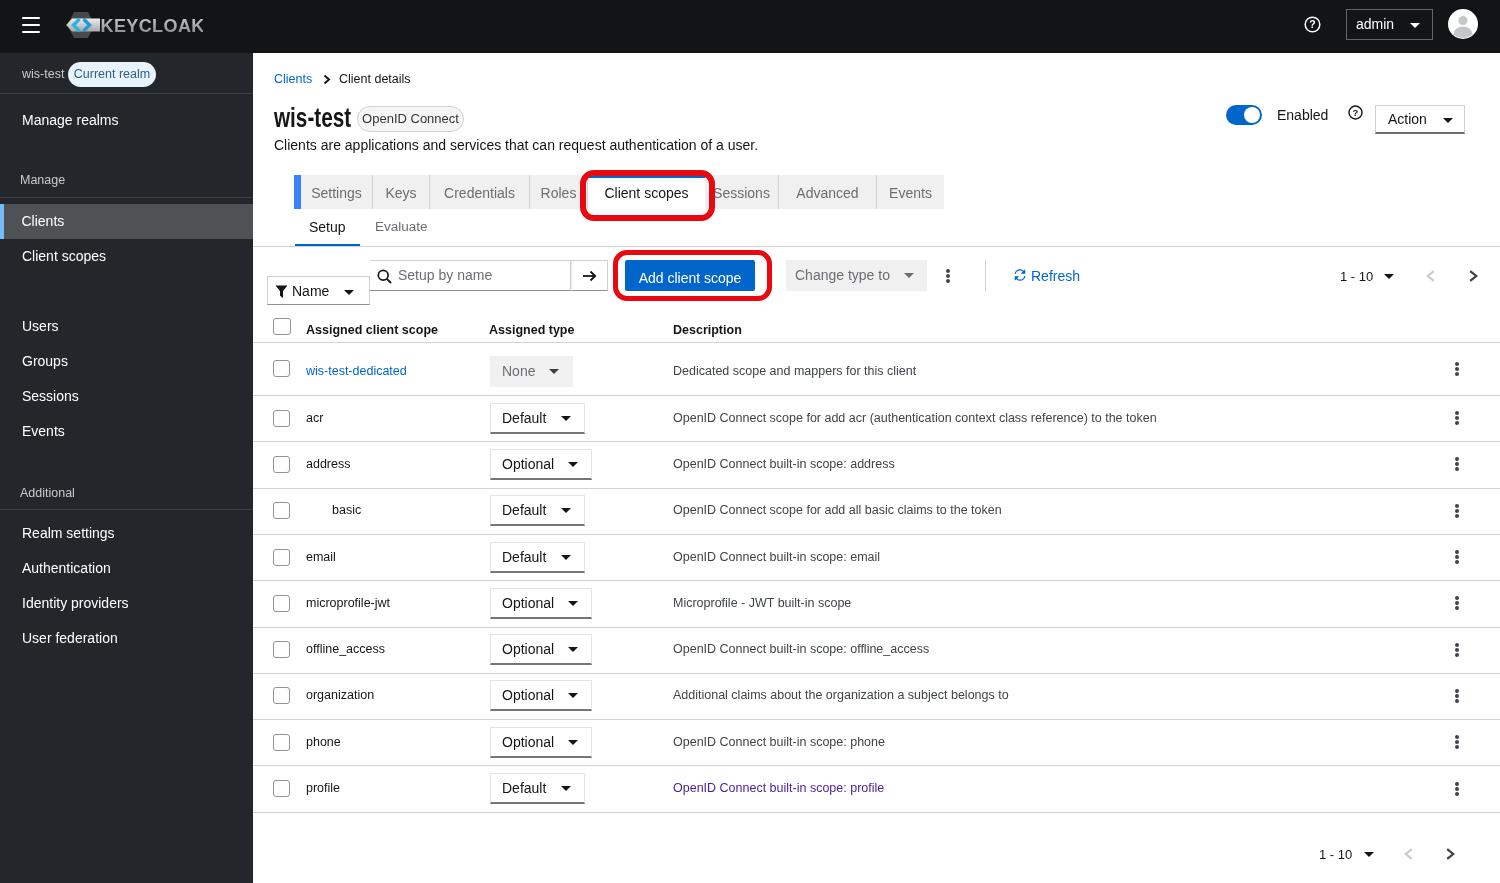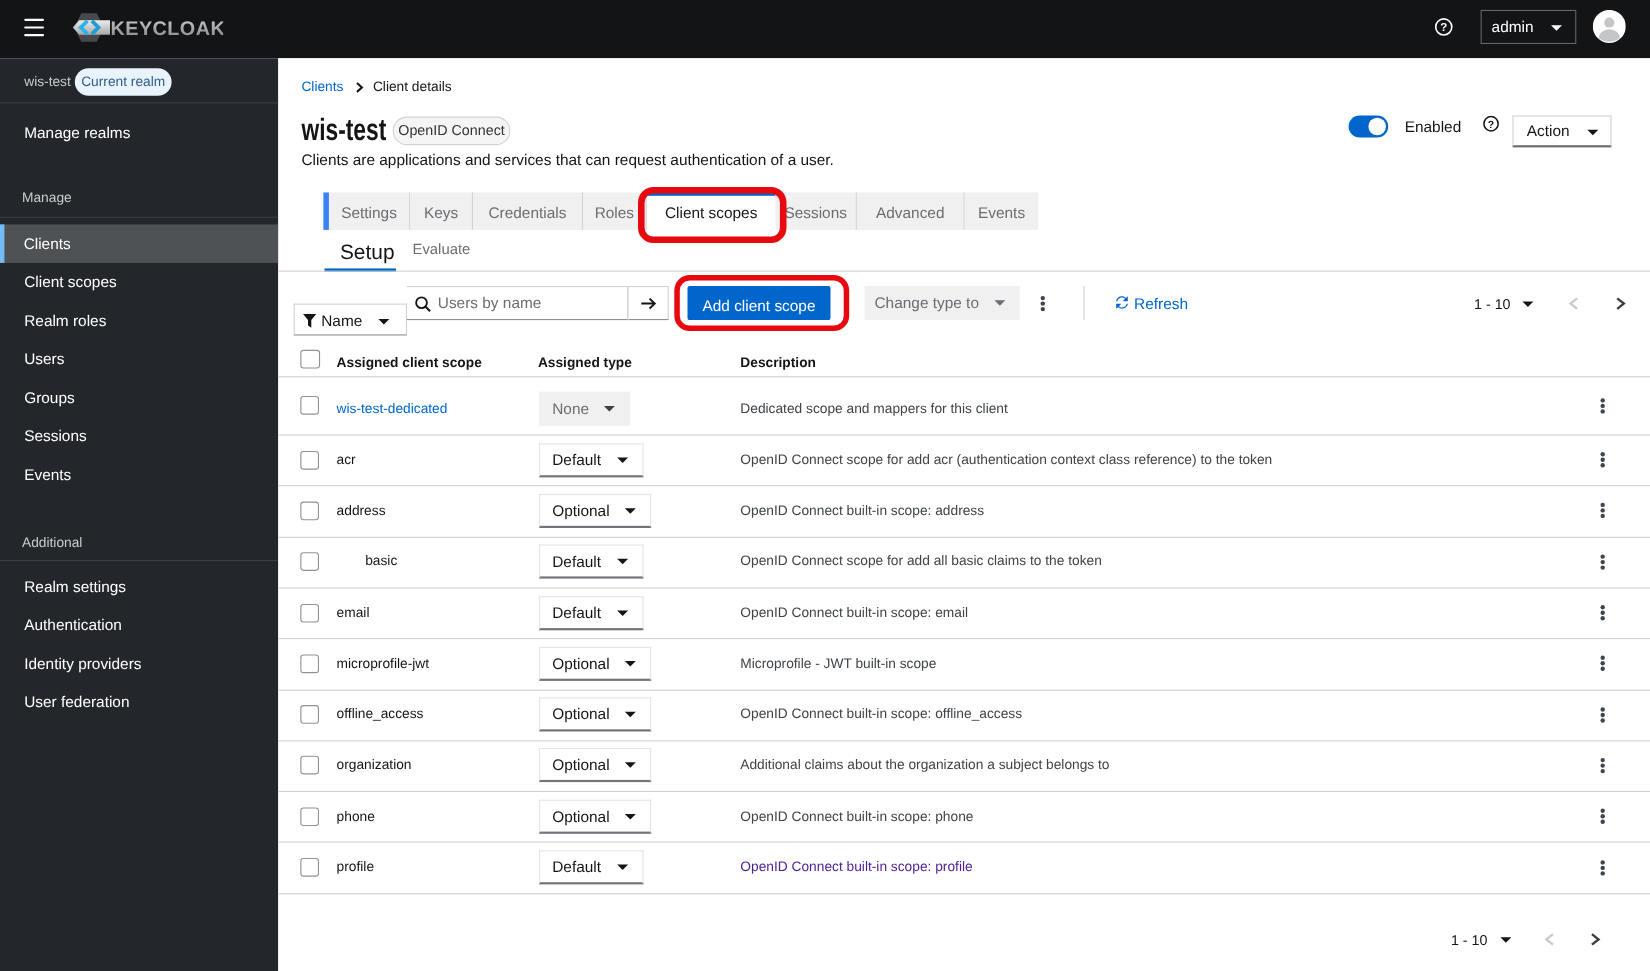--- a/index.html
+++ b/index.html
@@ -70,21 +70,20 @@
 
 <div id="sidebar">
   <div class="abs" style="left:22px; top:14px; font-size:12.5px; color:#c9ccce;">wis-test</div>
   <div class="abs" style="left:68px; top:9px; width:88px; height:25px; background:#e9f3fb; border-radius:12.5px; color:#2f608a; font-size:12.5px; text-align:center; line-height:25px;">Current realm</div>
   <div class="sdiv" style="top:40px;"></div>
   <div class="navitem" style="top:50px;">Manage realms</div>
   <div class="navhead" style="top:120px;">Manage</div>
   <div class="sdiv" style="top:144px;"></div>
   <div class="navitem" style="top:151px; background:#4f5255; border-left:4.5px solid #73bcf7; padding-left:17.5px;">Clients</div>
   <div class="navitem" style="top:186px;">Client scopes</div>
-  <div class="navitem" style="top:221px;">Realm roles</div>
   <div class="navitem" style="top:256px;">Users</div>
   <div class="navitem" style="top:291px;">Groups</div>
   <div class="navitem" style="top:326px;">Sessions</div>
   <div class="navitem" style="top:361px;">Events</div>
   <div class="navhead" style="top:433px;">Additional</div>
   <div class="sdiv" style="top:456px;"></div>
   <div class="navitem" style="top:498px;">Authentication</div>
   <div class="navitem" style="top:463px;">Realm settings</div>
   <div class="navitem" style="top:533px;">Identity providers</div>
   <div class="navitem" style="top:568px;">User federation</div>
@@ -109,48 +108,48 @@
   <svg class="abs" style="left:1095px; top:52px" width="15" height="15" viewBox="0 0 15 15">
     <circle cx="7.5" cy="7.5" r="6.5" fill="none" stroke="#151515" stroke-width="1.4"></circle>
     <text x="7.5" y="11" font-size="9.5" font-weight="bold" fill="#151515" text-anchor="middle" font-family="Liberation Sans">?</text>
   </svg>
   <div class="abs" style="left:1122px; top:52px; width:90px; height:29px; border:1px solid #d2d2d2; border-bottom:2px solid #6a6e73; font-size:14px; color:#151515; line-height:26px; background:#fff;">
     <span style="margin-left:12px;">Action</span>
     <span class="caret" style="position:absolute; right:11px; top:12px;"></span>
   </div>
 
   <div class="abs" style="top:122px; left:41px; height:34px;">
-    <div class="tab" style="left:0px; width:79px; border-left:5px solid #3b82f6;">Settings</div>
+    <div class="tab" style="left:0px; width:79px; border-left:7px solid #3b82f6;">Settings</div>
     <div class="tab" style="left:79px; width:57px;">Keys</div>
     <div class="tab" style="left:136px; width:100px;">Credentials</div>
     <div class="tab" style="left:236px; width:58px;">Roles</div>
     <div class="tab" style="left:294px; width:117px; background:#fff; color:#151515; border-top:3px solid #0066cc; border-right:none; line-height:31px;">Client scopes</div>
     <div class="tab" style="left:411px; width:74px;">Sessions</div>
     <div class="tab" style="left:485px; width:98px;">Advanced</div>
     <div class="tab" style="left:583px; width:67px; border-right:none;">Events</div>
   </div>
 
-  <div class="abs" style="left:56px; top:166px; font-size:19px; color:#151515;">Setup</div>
+  <div class="abs" style="left:56px; top:166px; font-size:14px; color:#151515;">Setup</div>
   <div class="abs" style="left:122px; top:166px; font-size:13.5px; color:#6a6e73;">Evaluate</div>
   <div class="abs" style="left:42px; top:190.5px; width:65px; height:3px; background:#0066cc;"></div>
   <div class="abs" style="left:0; top:193px; width:1247px; height:1px; background:#d2d2d2;"></div>
 
   <div class="abs" style="left:14px; top:207px; width:103px; height:29px; border:1px solid #d2d2d2; border-bottom-color:#8d9093; background:#fff;margin-top:16px;">
     <svg class="abs" style="left:7px; top:8px;" width="13" height="14" viewBox="0 0 13 14">
         <path d="M0.5,0.5 H12.5 L8,6 V13 L5,10.8 V6 Z" fill="#151515"></path>
       </svg>
     <div class="abs" style="left:24px; top:6px; font-size:14px; color:#151515;">Name</div>
     <span class="caret" style="position:absolute; right:15px; top:13px; color:#151515;"></span>
   </div>
   <div class="abs" style="left:117px; top:207px; width:201px; height:31px; border:1px solid #d2d2d2; border-bottom-color:#8d9093; border-left:none; background:#fff;">
     <svg class="abs" style="left:7px; top:8px;" width="15" height="15" viewBox="0 0 15 15">
         <circle cx="6.2" cy="6.2" r="4.9" fill="none" stroke="#151515" stroke-width="1.7"></circle>
         <line x1="9.9" y1="9.9" x2="14" y2="14" stroke="#151515" stroke-width="1.9"></line>
       </svg>
-    <div class="abs" style="left:28px; top:6px; font-size:14px; color:#6a6e73;">Users by name</div>
+    <div class="abs" style="left:28px; top:6px; font-size:14px; color:#6a6e73;">Setup by name</div>
   </div>
   <div class="abs" style="left:318px; top:207px; width:37px; height:31px; border:1px solid #d2d2d2; border-left:1px solid #e8e8e8; border-bottom-color:#8d9093; background:#fff;">
     <svg class="abs" style="left:10px; top:8px;" width="16" height="14" viewBox="0 0 16 14">
         <line x1="1" y1="7" x2="13" y2="7" stroke="#151515" stroke-width="1.8"></line>
         <path d="M8.5,2.5 L13.2,7 L8.5,11.5" fill="none" stroke="#151515" stroke-width="1.8"></path>
       </svg>
   </div>
   <div class="abs" style="left:372px; top:207px; width:130px; height:31px; background:#0066cc; border-radius:2px; color:#fff; font-size:14px; text-align:center; line-height:37px;">Add client scope</div>
   <div class="abs" style="left:521px; top:207px; width:141px; height:31px; background:#f0f0f0; font-size:14px; color:#6a6e73; line-height:31px;margin-left:12px;">
     <span style="margin-left:9px;">Change type to</span>

